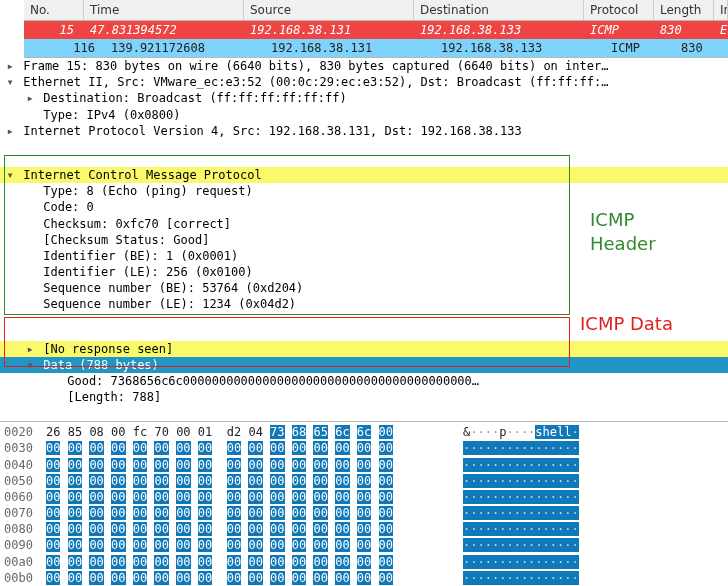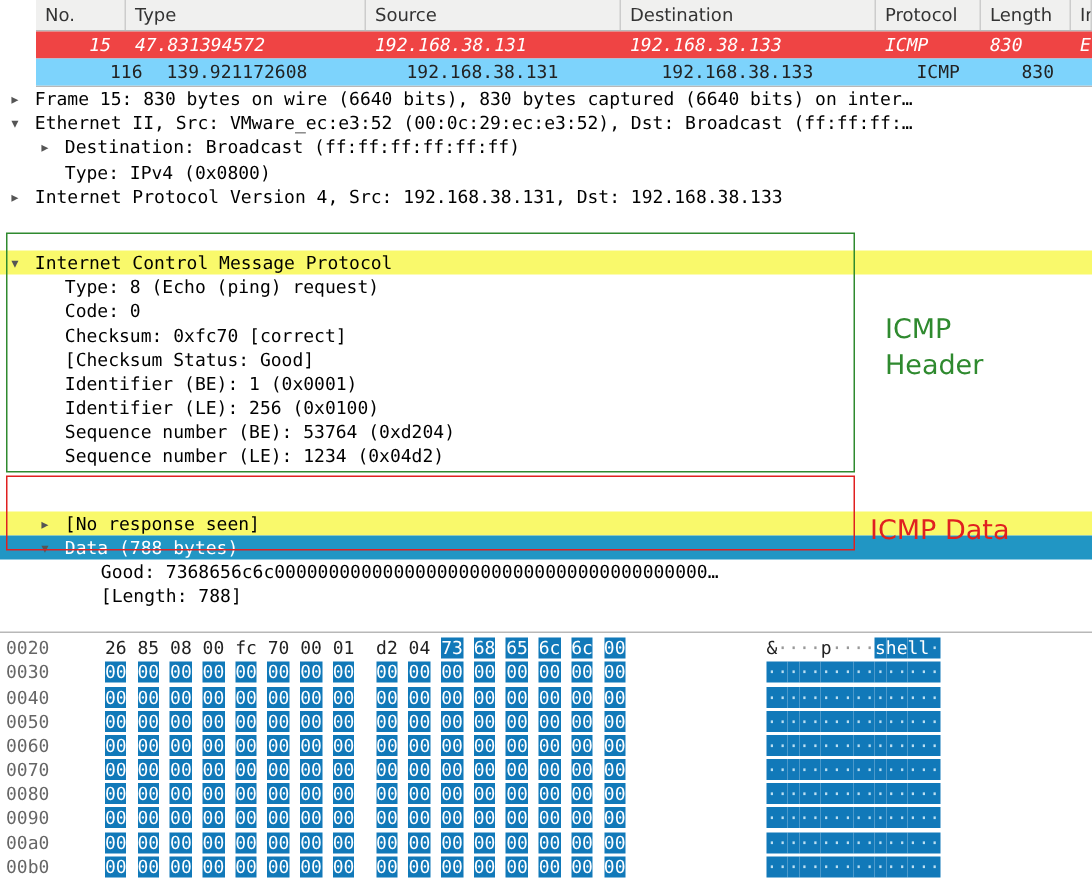--- a/index.html
+++ b/index.html
@@ -93,35 +93,35 @@
 
   
   .hexdump {
     background: #fff;
     color: #222;
     line-height: 1.35;
     padding: 2px 4px 0 4px;
     white-space: pre;
     font-size: 12px;
   }
-  .hex-row { display: flex; gap: 24px; }
+  .hex-row { display: flex; }
   .hex-off { width: 42px; color: #666; }
   .hex-bytes { width: 405px; } 
   .hex-ascii { flex: 1; padding-left: 12px; }
   .hex-hl      { background: #1179b9; color: #fff; }
   .hex-ascii .dot { color: #999; }
   .hex-ascii .dot.hl { background:#1179b9; color:#bbdff2; }
 </style>
 </head>
 <body>
 
 <div class="packet-list">
   <div class="pl-header">
     <div>No.</div>
-    <div>Type</div>
+    <div>Time</div>
     <div>Source</div>
     <div>Destination</div>
     <div>Protocol</div>
     <div>Length</div>
     <div>Info</div>
   </div>
   <div id="pl-rows">
       <div class="pl-row selected">
         <div class="no">15</div>
         <div>47.831394572</div>
@@ -165,18 +165,18 @@
       <div class="tree-line lvl2"><span class="tw none">▸</span><span> [Length: 788]</span></div>
     </div>
 
   <div class="anno-box anno-icmp-header" style="left:4px; top:97px; width:566px; height:160px;"></div>
   <div class="anno-label green" style="left:590px; top:150px;">
     <span>ICMP</span><br>
     <span>Header</span>
   </div>
 
   <div class="anno-box anno-icmp-data" style="left:4px; top:259px; width:566px; height:50px;"></div>
-  <div class="anno-label red" style="left:580px; top:284px;">
+  <div class="anno-label red" style="left:580px; top:254px;">
     <span>ICMP Data</span>
   </div>
 </div>
 
 <div class="hexdump" id="hex"><div class="hex-row"><span class="hex-off">0020</span><span class="hex-bytes"><span class="">26</span> <span class="">85</span> <span class="">08</span> <span class="">00</span> <span class="">fc</span> <span class="">70</span> <span class="">00</span> <span class="">01</span>  <span class="">d2</span> <span class="">04</span> <span class="hex-hl">73</span> <span class="hex-hl">68</span> <span class="hex-hl">65</span> <span class="hex-hl">6c</span> <span class="hex-hl">6c</span> <span class="hex-hl">00</span></span><span class="hex-ascii">&amp;<span class="dot">·</span><span class="dot">·</span><span class="dot">·</span><span class="dot">·</span>p<span class="dot">·</span><span class="dot">·</span><span class="dot">·</span><span class="dot">·</span><span class="hex-hl">s</span><span class="hex-hl">h</span><span class="hex-hl">e</span><span class="hex-hl">l</span><span class="hex-hl">l</span><span class="dot hl">·</span></span></div><div class="hex-row"><span class="hex-off">0030</span><span class="hex-bytes"><span class="hex-hl">00</span> <span class="hex-hl">00</span> <span class="hex-hl">00</span> <span class="hex-hl">00</span> <span class="hex-hl">00</span> <span class="hex-hl">00</span> <span class="hex-hl">00</span> <span class="hex-hl">00</span>  <span class="hex-hl">00</span> <span class="hex-hl">00</span> <span class="hex-hl">00</span> <span class="hex-hl">00</span> <span class="hex-hl">00</span> <span class="hex-hl">00</span> <span class="hex-hl">00</span> <span class="hex-hl">00</span></span><span class="hex-ascii"><span class="dot hl">·</span><span class="dot hl">·</span><span class="dot hl">·</span><span class="dot hl">·</span><span class="dot hl">·</span><span class="dot hl">·</span><span class="dot hl">·</span><span class="dot hl">·</span><span class="dot hl">·</span><span class="dot hl">·</span><span class="dot hl">·</span><span class="dot hl">·</span><span class="dot hl">·</span><span class="dot hl">·</span><span class="dot hl">·</span><span class="dot hl">·</span></span></div><div class="hex-row"><span class="hex-off">0040</span><span class="hex-bytes"><span class="hex-hl">00</span> <span class="hex-hl">00</span> <span class="hex-hl">00</span> <span class="hex-hl">00</span> <span class="hex-hl">00</span> <span class="hex-hl">00</span> <span class="hex-hl">00</span> <span class="hex-hl">00</span>  <span class="hex-hl">00</span> <span class="hex-hl">00</span> <span class="hex-hl">00</span> <span class="hex-hl">00</span> <span class="hex-hl">00</span> <span class="hex-hl">00</span> <span class="hex-hl">00</span> <span class="hex-hl">00</span></span><span class="hex-ascii"><span class="dot hl">·</span><span class="dot hl">·</span><span class="dot hl">·</span><span class="dot hl">·</span><span class="dot hl">·</span><span class="dot hl">·</span><span class="dot hl">·</span><span class="dot hl">·</span><span class="dot hl">·</span><span class="dot hl">·</span><span class="dot hl">·</span><span class="dot hl">·</span><span class="dot hl">·</span><span class="dot hl">·</span><span class="dot hl">·</span><span class="dot hl">·</span></span></div><div class="hex-row"><span class="hex-off">0050</span><span class="hex-bytes"><span class="hex-hl">00</span> <span class="hex-hl">00</span> <span class="hex-hl">00</span> <span class="hex-hl">00</span> <span class="hex-hl">00</span> <span class="hex-hl">00</span> <span class="hex-hl">00</span> <span class="hex-hl">00</span>  <span class="hex-hl">00</span> <span class="hex-hl">00</span> <span class="hex-hl">00</span> <span class="hex-hl">00</span> <span class="hex-hl">00</span> <span class="hex-hl">00</span> <span class="hex-hl">00</span> <span class="hex-hl">00</span></span><span class="hex-ascii"><span class="dot hl">·</span><span class="dot hl">·</span><span class="dot hl">·</span><span class="dot hl">·</span><span class="dot hl">·</span><span class="dot hl">·</span><span class="dot hl">·</span><span class="dot hl">·</span><span class="dot hl">·</span><span class="dot hl">·</span><span class="dot hl">·</span><span class="dot hl">·</span><span class="dot hl">·</span><span class="dot hl">·</span><span class="dot hl">·</span><span class="dot hl">·</span></span></div><div class="hex-row"><span class="hex-off">0060</span><span class="hex-bytes"><span class="hex-hl">00</span> <span class="hex-hl">00</span> <span class="hex-hl">00</span> <span class="hex-hl">00</span> <span class="hex-hl">00</span> <span class="hex-hl">00</span> <span class="hex-hl">00</span> <span class="hex-hl">00</span>  <span class="hex-hl">00</span> <span class="hex-hl">00</span> <span class="hex-hl">00</span> <span class="hex-hl">00</span> <span class="hex-hl">00</span> <span class="hex-hl">00</span> <span class="hex-hl">00</span> <span class="hex-hl">00</span></span><span class="hex-ascii"><span class="dot hl">·</span><span class="dot hl">·</span><span class="dot hl">·</span><span class="dot hl">·</span><span class="dot hl">·</span><span class="dot hl">·</span><span class="dot hl">·</span><span class="dot hl">·</span><span class="dot hl">·</span><span class="dot hl">·</span><span class="dot hl">·</span><span class="dot hl">·</span><span class="dot hl">·</span><span class="dot hl">·</span><span class="dot hl">·</span><span class="dot hl">·</span></span></div><div class="hex-row"><span class="hex-off">0070</span><span class="hex-bytes"><span class="hex-hl">00</span> <span class="hex-hl">00</span> <span class="hex-hl">00</span> <span class="hex-hl">00</span> <span class="hex-hl">00</span> <span class="hex-hl">00</span> <span class="hex-hl">00</span> <span class="hex-hl">00</span>  <span class="hex-hl">00</span> <span class="hex-hl">00</span> <span class="hex-hl">00</span> <span class="hex-hl">00</span> <span class="hex-hl">00</span> <span class="hex-hl">00</span> <span class="hex-hl">00</span> <span class="hex-hl">00</span></span><span class="hex-ascii"><span class="dot hl">·</span><span class="dot hl">·</span><span class="dot hl">·</span><span class="dot hl">·</span><span class="dot hl">·</span><span class="dot hl">·</span><span class="dot hl">·</span><span class="dot hl">·</span><span class="dot hl">·</span><span class="dot hl">·</span><span class="dot hl">·</span><span class="dot hl">·</span><span class="dot hl">·</span><span class="dot hl">·</span><span class="dot hl">·</span><span class="dot hl">·</span></span></div><div class="hex-row"><span class="hex-off">0080</span><span class="hex-bytes"><span class="hex-hl">00</span> <span class="hex-hl">00</span> <span class="hex-hl">00</span> <span class="hex-hl">00</span> <span class="hex-hl">00</span> <span class="hex-hl">00</span> <span class="hex-hl">00</span> <span class="hex-hl">00</span>  <span class="hex-hl">00</span> <span class="hex-hl">00</span> <span class="hex-hl">00</span> <span class="hex-hl">00</span> <span class="hex-hl">00</span> <span class="hex-hl">00</span> <span class="hex-hl">00</span> <span class="hex-hl">00</span></span><span class="hex-ascii"><span class="dot hl">·</span><span class="dot hl">·</span><span class="dot hl">·</span><span class="dot hl">·</span><span class="dot hl">·</span><span class="dot hl">·</span><span class="dot hl">·</span><span class="dot hl">·</span><span class="dot hl">·</span><span class="dot hl">·</span><span class="dot hl">·</span><span class="dot hl">·</span><span class="dot hl">·</span><span class="dot hl">·</span><span class="dot hl">·</span><span class="dot hl">·</span></span></div><div class="hex-row"><span class="hex-off">0090</span><span class="hex-bytes"><span class="hex-hl">00</span> <span class="hex-hl">00</span> <span class="hex-hl">00</span> <span class="hex-hl">00</span> <span class="hex-hl">00</span> <span class="hex-hl">00</span> <span class="hex-hl">00</span> <span class="hex-hl">00</span>  <span class="hex-hl">00</span> <span class="hex-hl">00</span> <span class="hex-hl">00</span> <span class="hex-hl">00</span> <span class="hex-hl">00</span> <span class="hex-hl">00</span> <span class="hex-hl">00</span> <span class="hex-hl">00</span></span><span class="hex-ascii"><span class="dot hl">·</span><span class="dot hl">·</span><span class="dot hl">·</span><span class="dot hl">·</span><span class="dot hl">·</span><span class="dot hl">·</span><span class="dot hl">·</span><span class="dot hl">·</span><span class="dot hl">·</span><span class="dot hl">·</span><span class="dot hl">·</span><span class="dot hl">·</span><span class="dot hl">·</span><span class="dot hl">·</span><span class="dot hl">·</span><span class="dot hl">·</span></span></div><div class="hex-row"><span class="hex-off">00a0</span><span class="hex-bytes"><span class="hex-hl">00</span> <span class="hex-hl">00</span> <span class="hex-hl">00</span> <span class="hex-hl">00</span> <span class="hex-hl">00</span> <span class="hex-hl">00</span> <span class="hex-hl">00</span> <span class="hex-hl">00</span>  <span class="hex-hl">00</span> <span class="hex-hl">00</span> <span class="hex-hl">00</span> <span class="hex-hl">00</span> <span class="hex-hl">00</span> <span class="hex-hl">00</span> <span class="hex-hl">00</span> <span class="hex-hl">00</span></span><span class="hex-ascii"><span class="dot hl">·</span><span class="dot hl">·</span><span class="dot hl">·</span><span class="dot hl">·</span><span class="dot hl">·</span><span class="dot hl">·</span><span class="dot hl">·</span><span class="dot hl">·</span><span class="dot hl">·</span><span class="dot hl">·</span><span class="dot hl">·</span><span class="dot hl">·</span><span class="dot hl">·</span><span class="dot hl">·</span><span class="dot hl">·</span><span class="dot hl">·</span></span></div><div class="hex-row"><span class="hex-off">00b0</span><span class="hex-bytes"><span class="hex-hl">00</span> <span class="hex-hl">00</span> <span class="hex-hl">00</span> <span class="hex-hl">00</span> <span class="hex-hl">00</span> <span class="hex-hl">00</span> <span class="hex-hl">00</span> <span class="hex-hl">00</span>  <span class="hex-hl">00</span> <span class="hex-hl">00</span> <span class="hex-hl">00</span> <span class="hex-hl">00</span> <span class="hex-hl">00</span> <span class="hex-hl">00</span> <span class="hex-hl">00</span> <span class="hex-hl">00</span></span><span class="hex-ascii"><span class="dot hl">·</span><span class="dot hl">·</span><span class="dot hl">·</span><span class="dot hl">·</span><span class="dot hl">·</span><span class="dot hl">·</span><span class="dot hl">·</span><span class="dot hl">·</span><span class="dot hl">·</span><span class="dot hl">·</span><span class="dot hl">·</span><span class="dot hl">·</span><span class="dot hl">·</span><span class="dot hl">·</span><span class="dot hl">·</span><span class="dot hl">·</span></span></div></div>
 
 </body></html>

